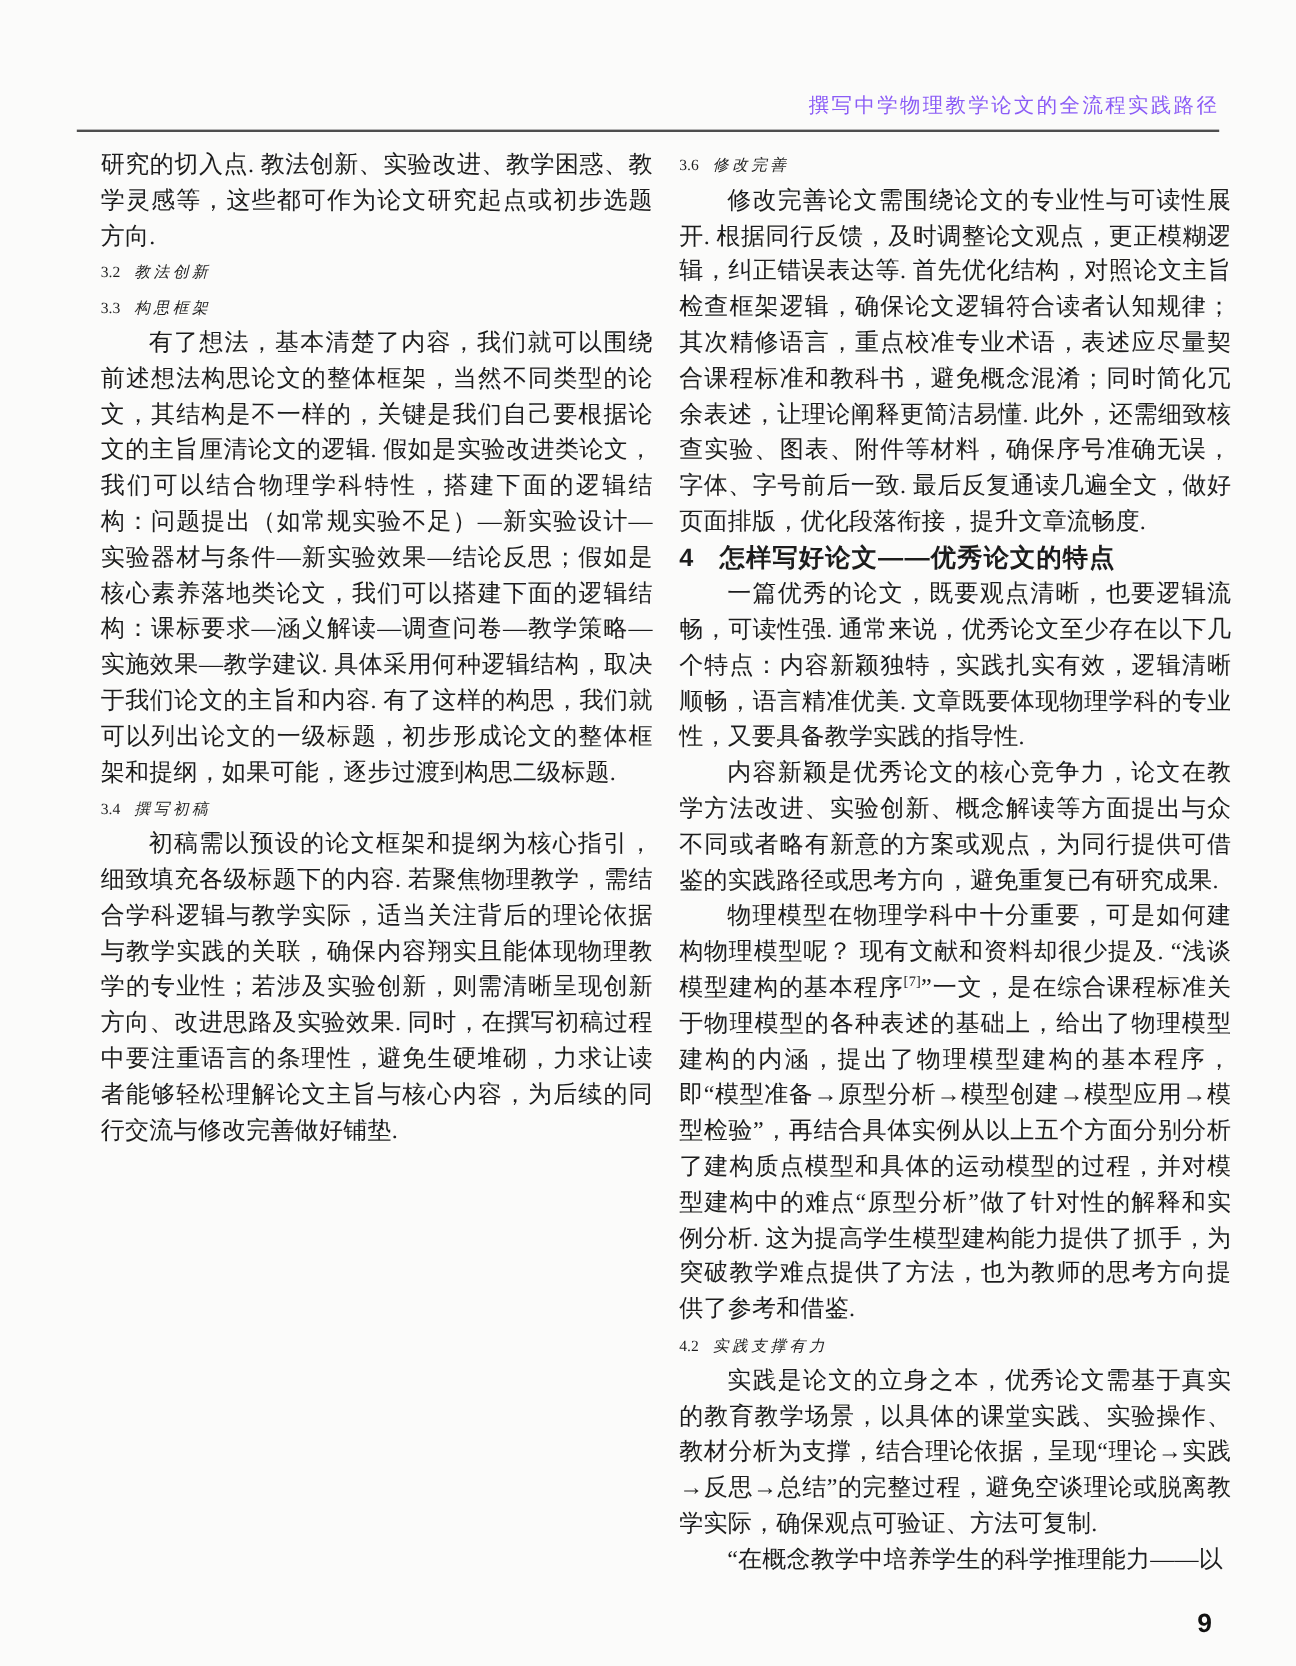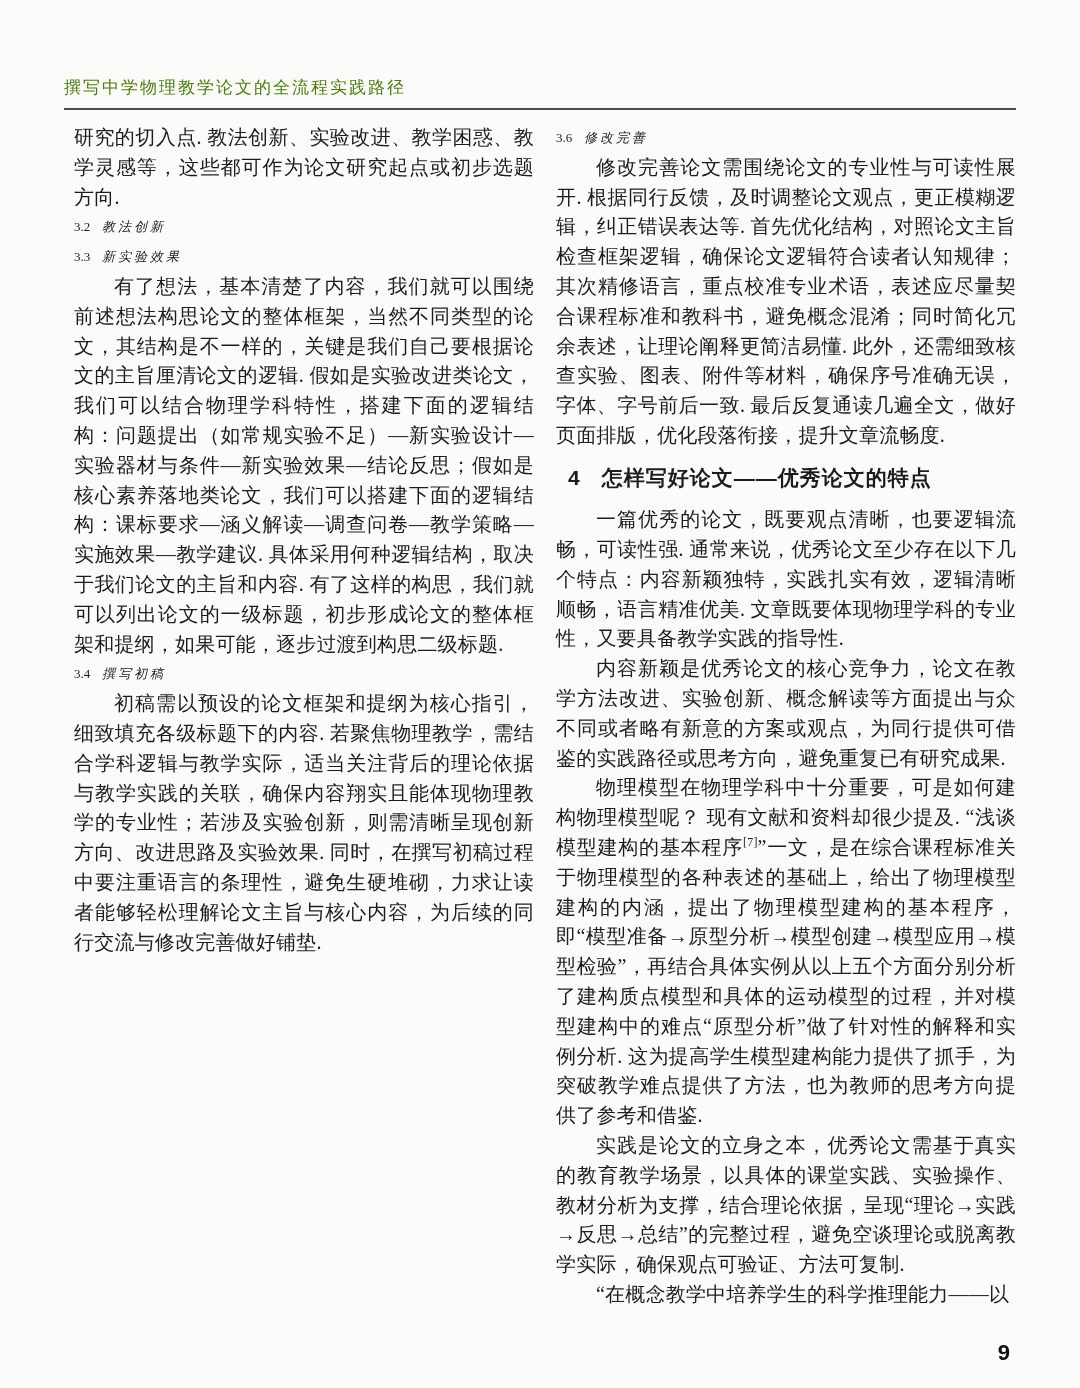--- a/index.html
+++ b/index.html
@@ -19,34 +19,34 @@
     position: absolute;
     inset: 0;
   }
   .running-header {
     position: absolute;
     top: 0;
     left: 64px;
     right: 64px;
   }
   .running-title {
-    text-align: left;
+    text-align: right;
     padding-top: 76px;
     font-size: 17px;
     letter-spacing: 2px;
-    color: #4d7c0f;
+    color: #8b5cf6;
   }
   .header-rule {
     margin-top: 9px;
     border-top: 2.5px solid #4e4e4e;
   }
   .columns {
     position: absolute;
     top: 123px;
-    left: 74px;
+    left: 84px;
     width: 942px;
     display: flex;
     gap: 22px;
   }
   .col {
     flex: 1 1 0;
     min-width: 0;
   }
   .para {
     margin: 0;
@@ -67,21 +67,21 @@
   }
   .h2 .hnum {
     font-style: normal;
     margin-right: 0.9em;
   }
   .h2 .htitle {
     font-style: italic;
     letter-spacing: 3px;
   }
   .h1 {
-    margin: 12px;
+    margin: 0;
     font-family: "Liberation Sans", "DejaVu Sans", sans-serif;
     font-size: 21px;
     line-height: 30.5px;
     font-weight: bold;
     letter-spacing: 1px;
   }
   .h1 .hnum {
     margin-right: 1em;
   }
   sup.cite {
@@ -111,39 +111,40 @@
     <div class="header-rule"></div>
   </div>
 
   <div class="columns">
 
     <div class="col">
       <p class="para noindent">研究的切入点. 教法创新、实验改进、教学困惑、教学灵感等，这些都可作为论文研究起点或初步选题方向.</p>
 
       <h3 class="h2"><span class="hnum">3.2</span><span class="htitle">教法创新</span></h3>
 
-      <h3 class="h2"><span class="hnum">3.3</span><span class="htitle">新实验效果</span></h3>
+      <h3 class="h2"><span class="hnum">3.3</span><span class="htitle">构思框架</span></h3>
       <p class="para">有了想法，基本清楚了内容，我们就可以围绕前述想法构思论文的整体框架，当然不同类型的论文，其结构是不一样的，关键是我们自己要根据论文的主旨厘清论文的逻辑. 假如是实验改进类论文，我们可以结合物理学科特性，搭建下面的逻辑结构：问题提出（如常规实验不足）—新实验设计—实验器材与条件—新实验效果—结论反思；假如是核心素养落地类论文，我们可以搭建下面的逻辑结构：课标要求—涵义解读—调查问卷—教学策略—实施效果—教学建议. 具体采用何种逻辑结构，取决于我们论文的主旨和内容. 有了这样的构思，我们就可以列出论文的一级标题，初步形成论文的整体框架和提纲，如果可能，逐步过渡到构思二级标题.</p>
 
       <h3 class="h2"><span class="hnum">3.4</span><span class="htitle">撰写初稿</span></h3>
       <p class="para">初稿需以预设的论文框架和提纲为核心指引，细致填充各级标题下的内容. 若聚焦物理教学，需结合学科逻辑与教学实际，适当关注背后的理论依据与教学实践的关联，确保内容翔实且能体现物理教学的专业性；若涉及实验创新，则需清晰呈现创新方向、改进思路及实验效果. 同时，在撰写初稿过程中要注重语言的条理性，避免生硬堆砌，力求让读者能够轻松理解论文主旨与核心内容，为后续的同行交流与修改完善做好铺垫.</p>
 
     </div>
 
     <div class="col">
       <h3 class="h2"><span class="hnum">3.6</span><span class="htitle">修改完善</span></h3>
       <p class="para">修改完善论文需围绕论文的专业性与可读性展开. 根据同行反馈，及时调整论文观点，更正模糊逻辑，纠正错误表达等. 首先优化结构，对照论文主旨检查框架逻辑，确保论文逻辑符合读者认知规律；其次精修语言，重点校准专业术语，表述应尽量契合课程标准和教科书，避免概念混淆；同时简化冗余表述，让理论阐释更简洁易懂. 此外，还需细致核查实验、图表、附件等材料，确保序号准确无误，字体、字号前后一致. 最后反复通读几遍全文，做好页面排版，优化段落衔接，提升文章流畅度.</p>
 
       <h2 class="h1"><span class="hnum">4</span><span>怎样写好论文——优秀论文的特点</span></h2>
       <p class="para">一篇优秀的论文，既要观点清晰，也要逻辑流畅，可读性强. 通常来说，优秀论文至少存在以下几个特点：内容新颖独特，实践扎实有效，逻辑清晰顺畅，语言精准优美. 文章既要体现物理学科的专业性，又要具备教学实践的指导性.</p>
 
       <p class="para">内容新颖是优秀论文的核心竞争力，论文在教学方法改进、实验创新、概念解读等方面提出与众不同或者略有新意的方案或观点，为同行提供可借鉴的实践路径或思考方向，避免重复已有研究成果.</p>
 
       <p class="para"><span>物理模型在物理学科中十分重要，可是如何建构物理模型呢？ 现有文献和资料却很少提及. “浅谈模型建构的基本程序</span><sup class="cite">[7]</sup><span>”一文，是在综合课程标准关于物理模型的各种表述的基础上，给出了物理模型建构的内涵，提出了物理模型建构的基本程序，即“模型准备→原型分析→模型创建→模型应用→模型检验”，再结合具体实例从以上五个方面分别分析了建构质点模型和具体的运动模型的过程，并对模型建构中的难点“原型分析”做了针对性的解释和实例分析. 这为提高学生模型建构能力提供了抓手，为突破教学难点提供了方法，也为教师的思考方向提供了参考和借鉴.</span></p>
 
+      <h3 class="h2"><span class="hnum">4.2</span><span class="htitle">实践支撑有力</span></h3>
       <p class="para">实践是论文的立身之本，优秀论文需基于真实的教育教学场景，以具体的课堂实践、实验操作、教材分析为支撑，结合理论依据，呈现“理论→实践→反思→总结”的完整过程，避免空谈理论或脱离教学实际，确保观点可验证、方法可复制.</p>
 
       <p class="para">“在概念教学中培养学生的科学推理能力——以</p>
     </div>
 
   </div>
 
   <div class="footer">
     <span class="page-num">9</span>
   </div>

